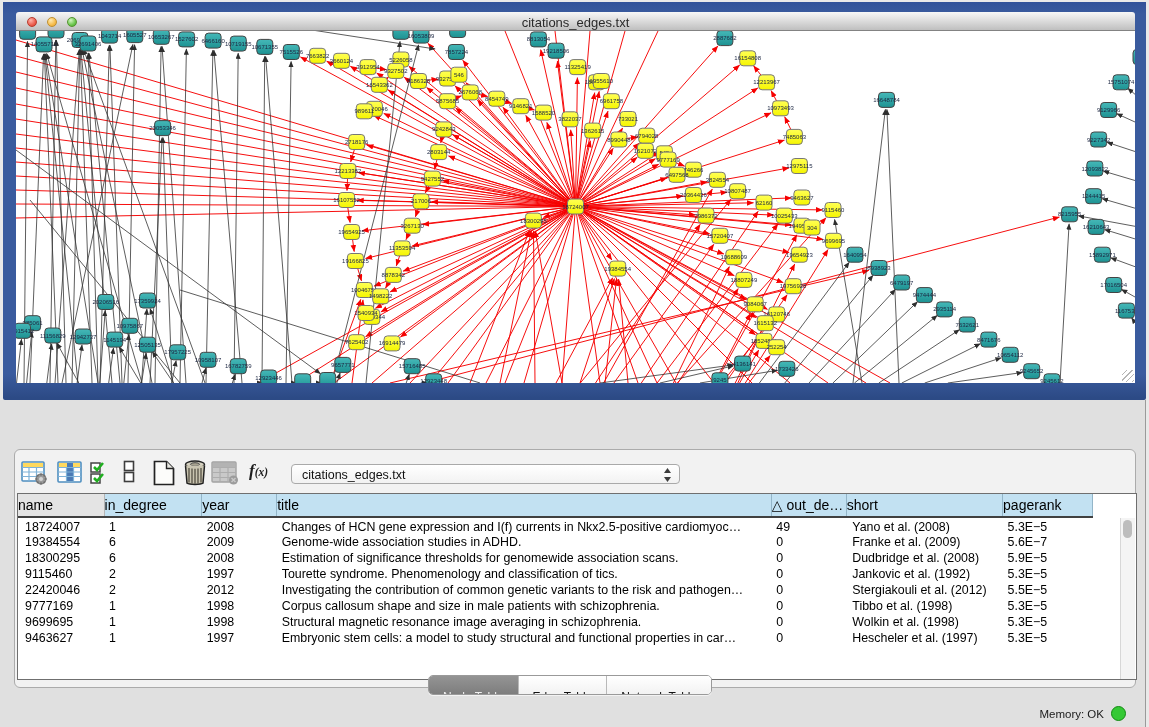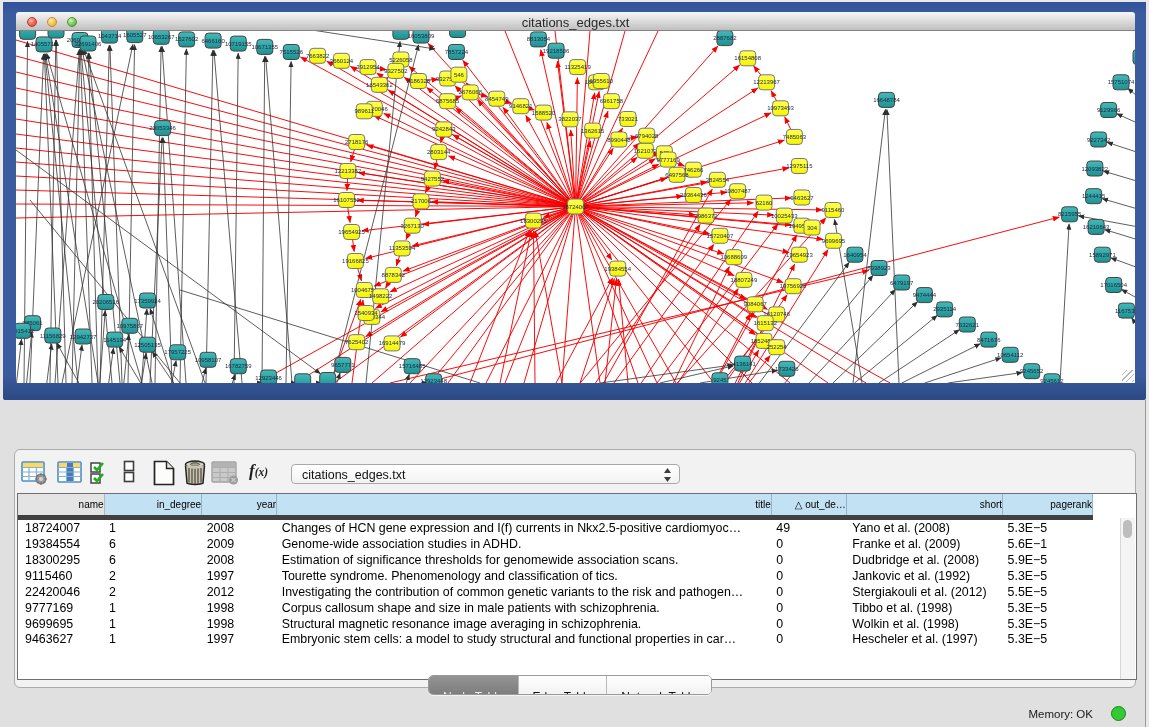--- a/index.html
+++ b/index.html
@@ -26,32 +26,32 @@
 
 #tb{position:absolute;left:0;top:0;width:100%;height:43px}
 .ic{position:absolute;top:10px}
 #dd{position:absolute;left:276px;top:14px;width:389px;height:20px;background:linear-gradient(#fff,#f2f2f2);border:1px solid #a9a9a9;border-radius:4px}
 #dd .dt{position:absolute;left:10px;top:2.5px;font-size:12.5px;color:#111}
 #dd svg{position:absolute;right:6px;top:2px}
 
 #tbl{position:absolute;left:2px;top:43px;width:1119.5px;height:186.5px;background:#fff;border:1px solid #6f6f6f}
 table{border-collapse:collapse;table-layout:fixed;width:1074.3px;font-size:12.4px;color:#000}
 col.w0{width:86.1px}col.w1{width:97.6px}col.w2{width:75px}col.w3{width:494.6px}col.w4{width:75px}col.w5{width:156.3px}col.w6{width:89.9px}
-thead td{background:#c2e1f2;border-right:1px solid #93b5c8;border-bottom:5px solid #404040;height:23px;text-align:right;font-size:10px;overflow:hidden;white-space:nowrap}
+thead td{background:#c2e1f2;border-right:1px solid #93b5c8;border-bottom:2px solid #404040;height:23px;text-align:left;font-size:14px;overflow:hidden;white-space:nowrap}
 thead td.hn{background:#e4e4e4;border-right:1px solid #b5b5b5}
 tbody td{height:15.93px;line-height:13.4px;padding:2.5px 0 0 5px;overflow:hidden;white-space:nowrap}
 tbody td.c0{padding-left:7px}
 tbody td.c5{padding-left:6px}
 #vsb{position:absolute;right:1px;top:24px;width:15px;height:160.5px;background:#f4f4f4;border-left:1px solid #d7d7d7}
 #vsb .th{position:absolute;left:2.5px;top:2px;width:9px;height:18px;background:#bdbdbd;border-radius:4.5px}
 
 #tabs{position:absolute;left:428px;top:275px;height:19.5px;display:flex;border:1px solid #9a9a9a;border-radius:5px;overflow:hidden;background:#fff;box-shadow:0 1px 0 rgba(255,255,255,.6)}
 #tabs div{font-size:12px;line-height:18.5px;padding:12px 14px;color:#111;background:linear-gradient(#fff,#eee);border-left:1px solid #b9b9b9}
 #tabs div:first-child{border-left:none;background:linear-gradient(#949494,#767676);color:#f0f0f0}
-#status{position:absolute;right:52px;top:308px;font-size:11.5px;color:#1a1a1a}
+#status{position:absolute;right:41px;top:308px;font-size:11.5px;color:#1a1a1a}
 #mdot{position:absolute;right:19px;top:306px;width:15px;height:15px;border-radius:50%;background:#35c935;border:1.5px solid #128a12}
 </style></head>
 <body>
 <div id="stage">
  <div id="gwin">
   <div id="titlebar">
         <span class="tl" id="tlr"></span>
         <span class="tl" id="tly"></span>
         <span class="tl" id="tlg"></span>
         <div class="ttl">citations_edges.txt</div>
@@ -714,21 +714,21 @@
                 <td class="c5">Yano et al. (2008)</td>
                 <td class="c6">5.3E−5</td>
               </tr>
               <tr>
                 <td class="c0">19384554</td>
                 <td class="c1">6</td>
                 <td class="c2">2009</td>
                 <td class="c3">Genome‑wide association studies in ADHD.</td>
                 <td class="c4">0</td>
                 <td class="c5">Franke et al. (2009)</td>
-                <td class="c6">5.6E−1</td>
+                <td class="c6">5.6E−7</td>
               </tr>
               <tr>
                 <td class="c0">18300295</td>
                 <td class="c1">6</td>
                 <td class="c2">2008</td>
                 <td class="c3">Estimation of significance thresholds for genomewide association scans.</td>
                 <td class="c4">0</td>
                 <td class="c5">Dudbridge et al. (2008)</td>
                 <td class="c6">5.9E−5</td>
               </tr>

